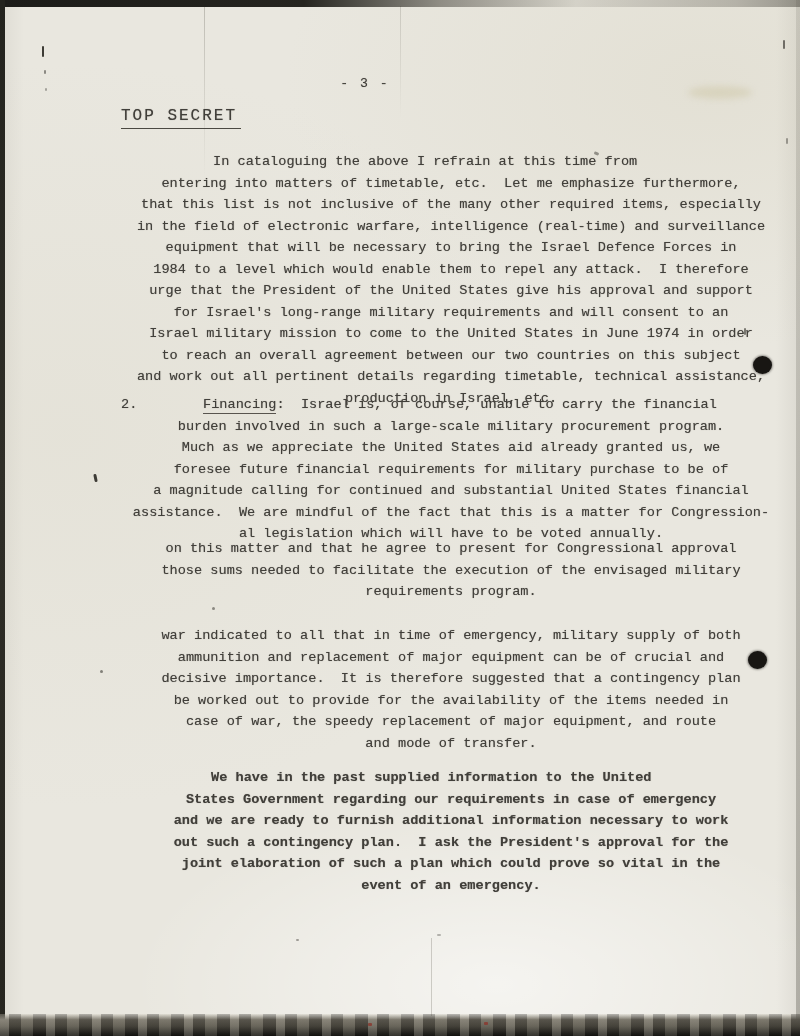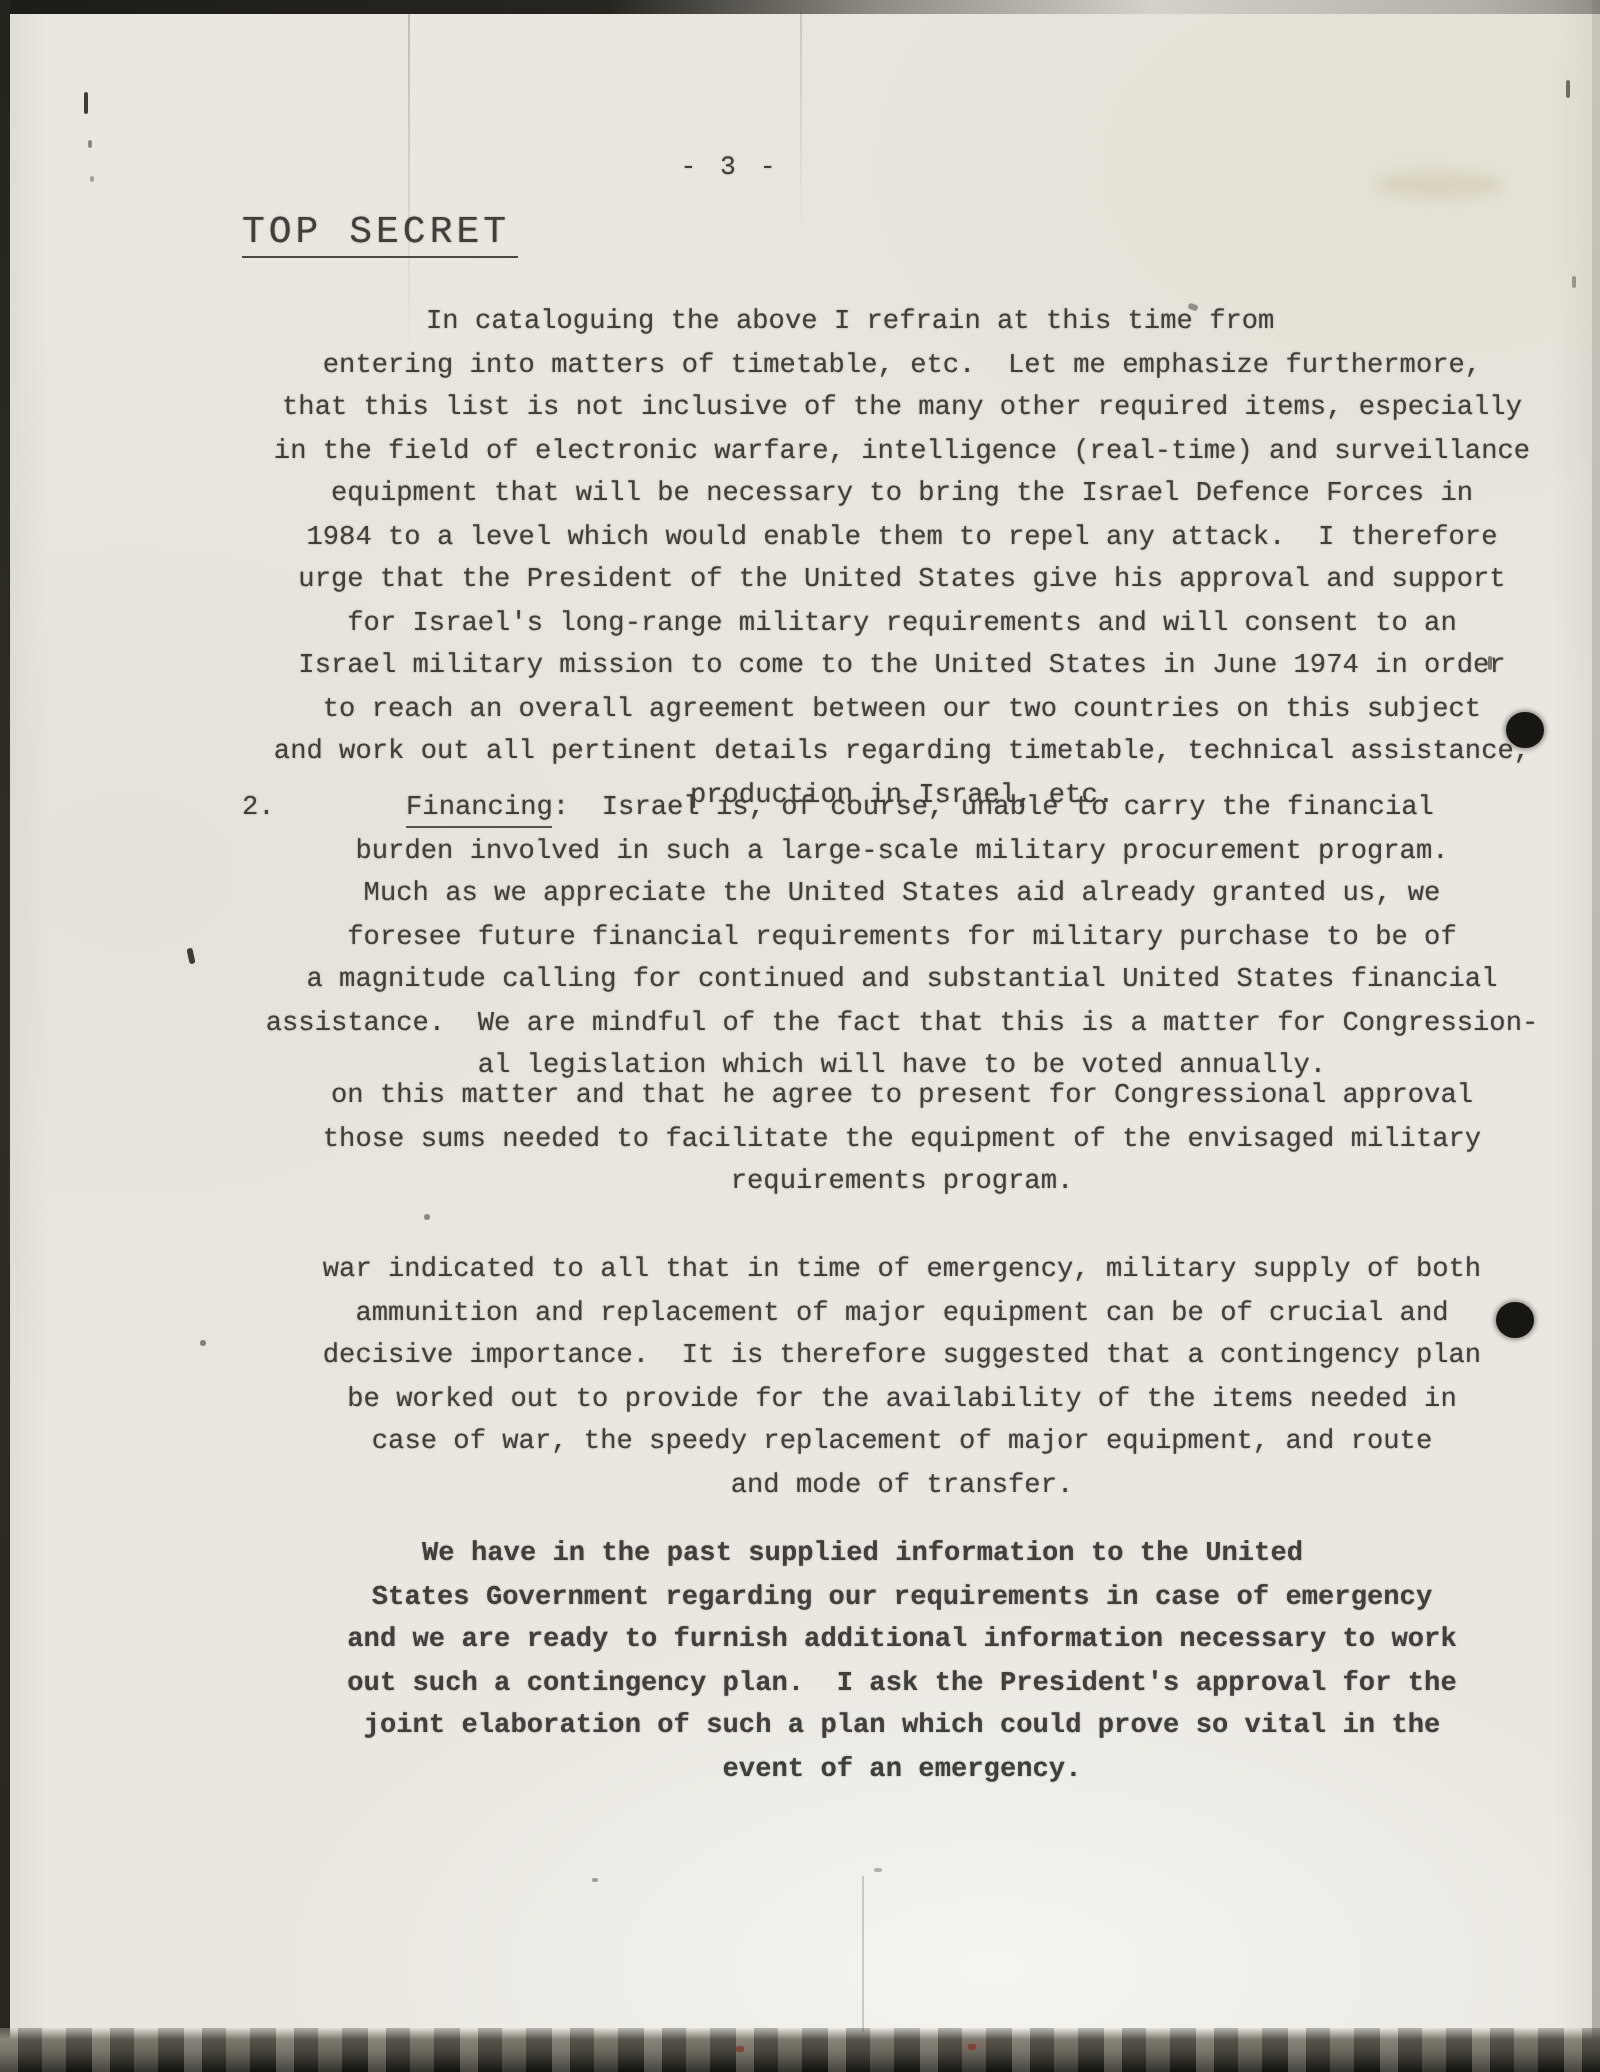--- a/index.html
+++ b/index.html
@@ -26,21 +26,21 @@
   .numline { white-space:pre; }
   .num { display:inline-block; width:82px; }
   .u { border-bottom:1.4px solid rgba(62,59,53,0.85); padding-bottom:1px; }
   .page-number {
     position:absolute; top:76px; left:320px; width:90px; text-align:center;
     font-size:13.2px; letter-spacing:2px; line-height:16px;
     text-shadow:0 0 0.8px rgba(63,60,54,0.5);
   }
   .classification {
     position:absolute; top:108px; left:121px;
-    font-size:19px; letter-spacing:2px; line-height:17px;
+    font-size:16px; letter-spacing:2px; line-height:17px;
     border-bottom:1.6px solid rgba(58,55,49,0.9); padding:0 4px 3px 0;
     text-shadow:0 0 0.8px rgba(63,60,54,0.6);
   }
   
   .edge-top { position:absolute; top:0; left:0; width:800px; height:7px;
     background:linear-gradient(90deg,#1c1c19 0%,#262520 38%,rgba(56,53,45,0.5) 55%,rgba(56,53,45,0.10) 72%,rgba(56,53,45,0.28) 92%,rgba(56,53,45,0.45) 100%); }
   .edge-left { position:absolute; top:0; left:0; width:5px; height:1036px;
     background:linear-gradient(180deg,#23231e 0%,#2f2e27 45%,#26251f 100%); }
   .edge-right { position:absolute; top:0; right:0; width:4px; height:1036px;
     background:linear-gradient(180deg,rgba(62,60,50,0.12),rgba(62,60,50,0.30)); }
@@ -94,21 +94,21 @@
     <div class="pre">burden involved in such a large-scale military procurement program.
 Much as we appreciate the United States aid already granted us, we
 foresee future financial requirements for military purchase to be of
 a magnitude calling for continued and substantial United States financial
 assistance.  We are mindful of the fact that this is a matter for Congression-
 al legislation which will have to be voted annually.</div>
   </div>
 
   <div class="para txt" style="top:538px;">
     <div class="pre">on this matter and that he agree to present for Congressional approval
-those sums needed to facilitate the equipment of the envisaged military
+those sums needed to facilitate the execution of the envisaged military
 requirements program.</div>
   </div>
 
   <div class="para txt" style="top:625px;">
     <div class="pre">war indicated to all that in time of emergency, military supply of both
 ammunition and replacement of major equipment can be of crucial and
 decisive importance.  It is therefore suggested that a contingency plan
 be worked out to provide for the availability of the items needed in
 case of war, the speedy replacement of major equipment, and route
 and mode of transfer.</div>

